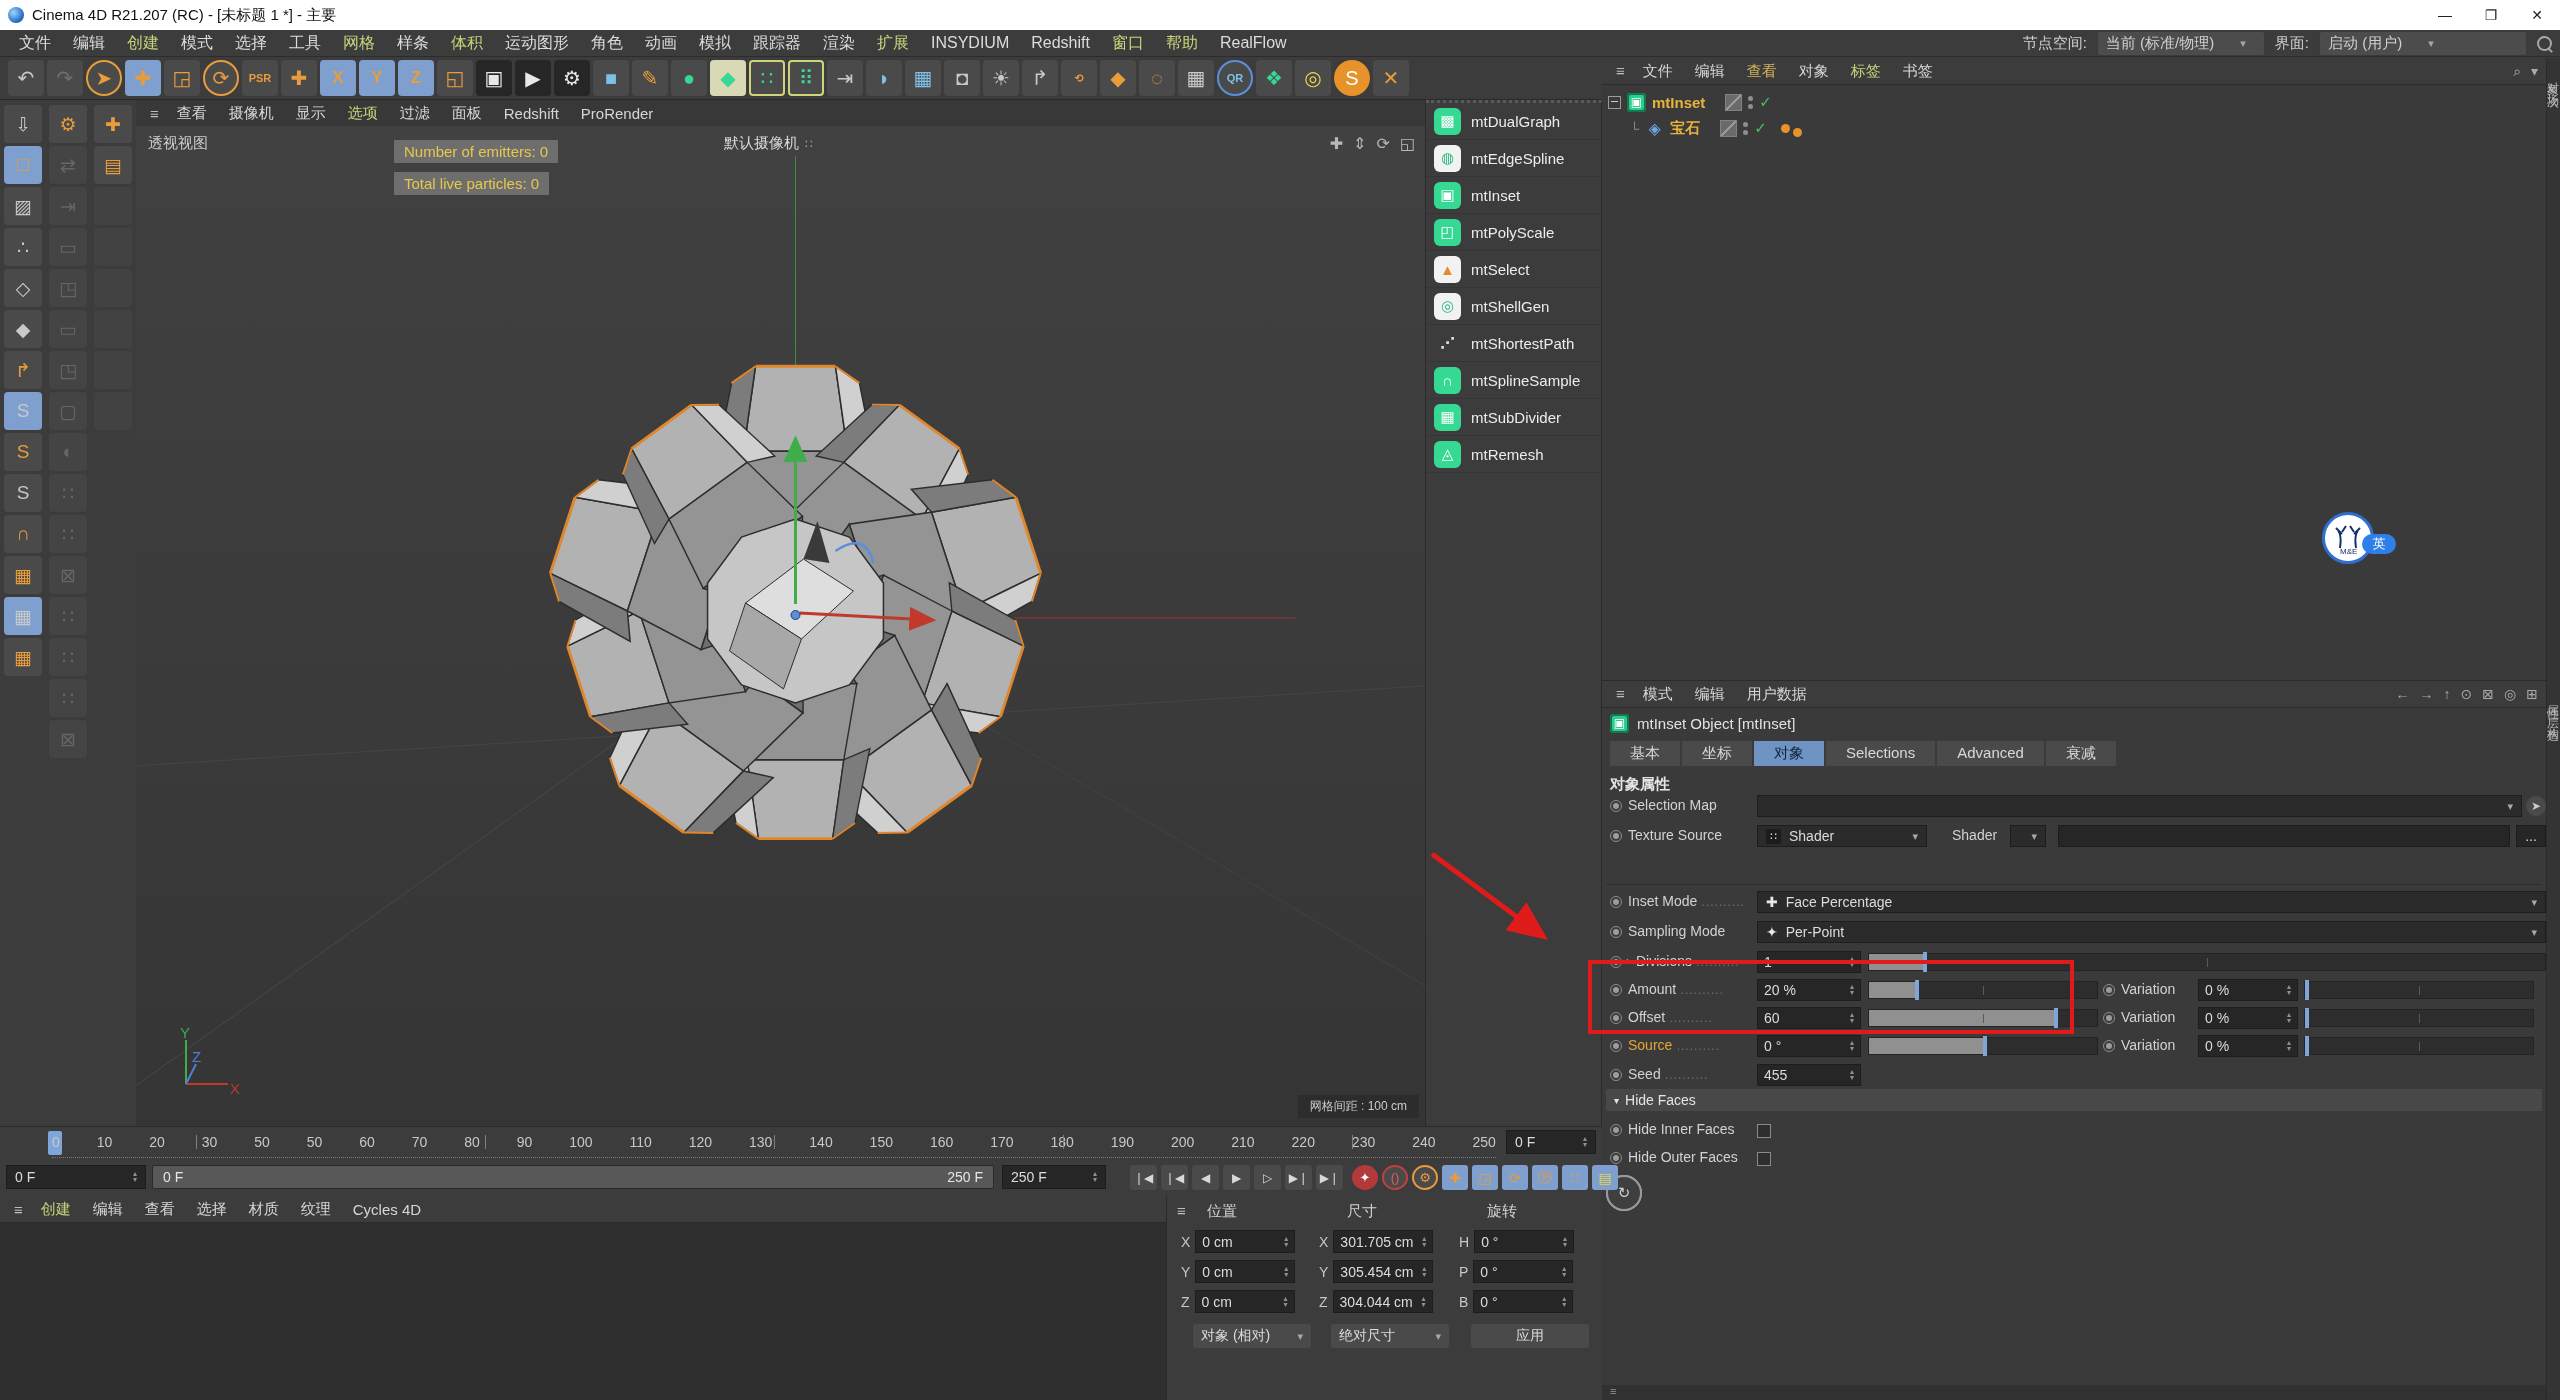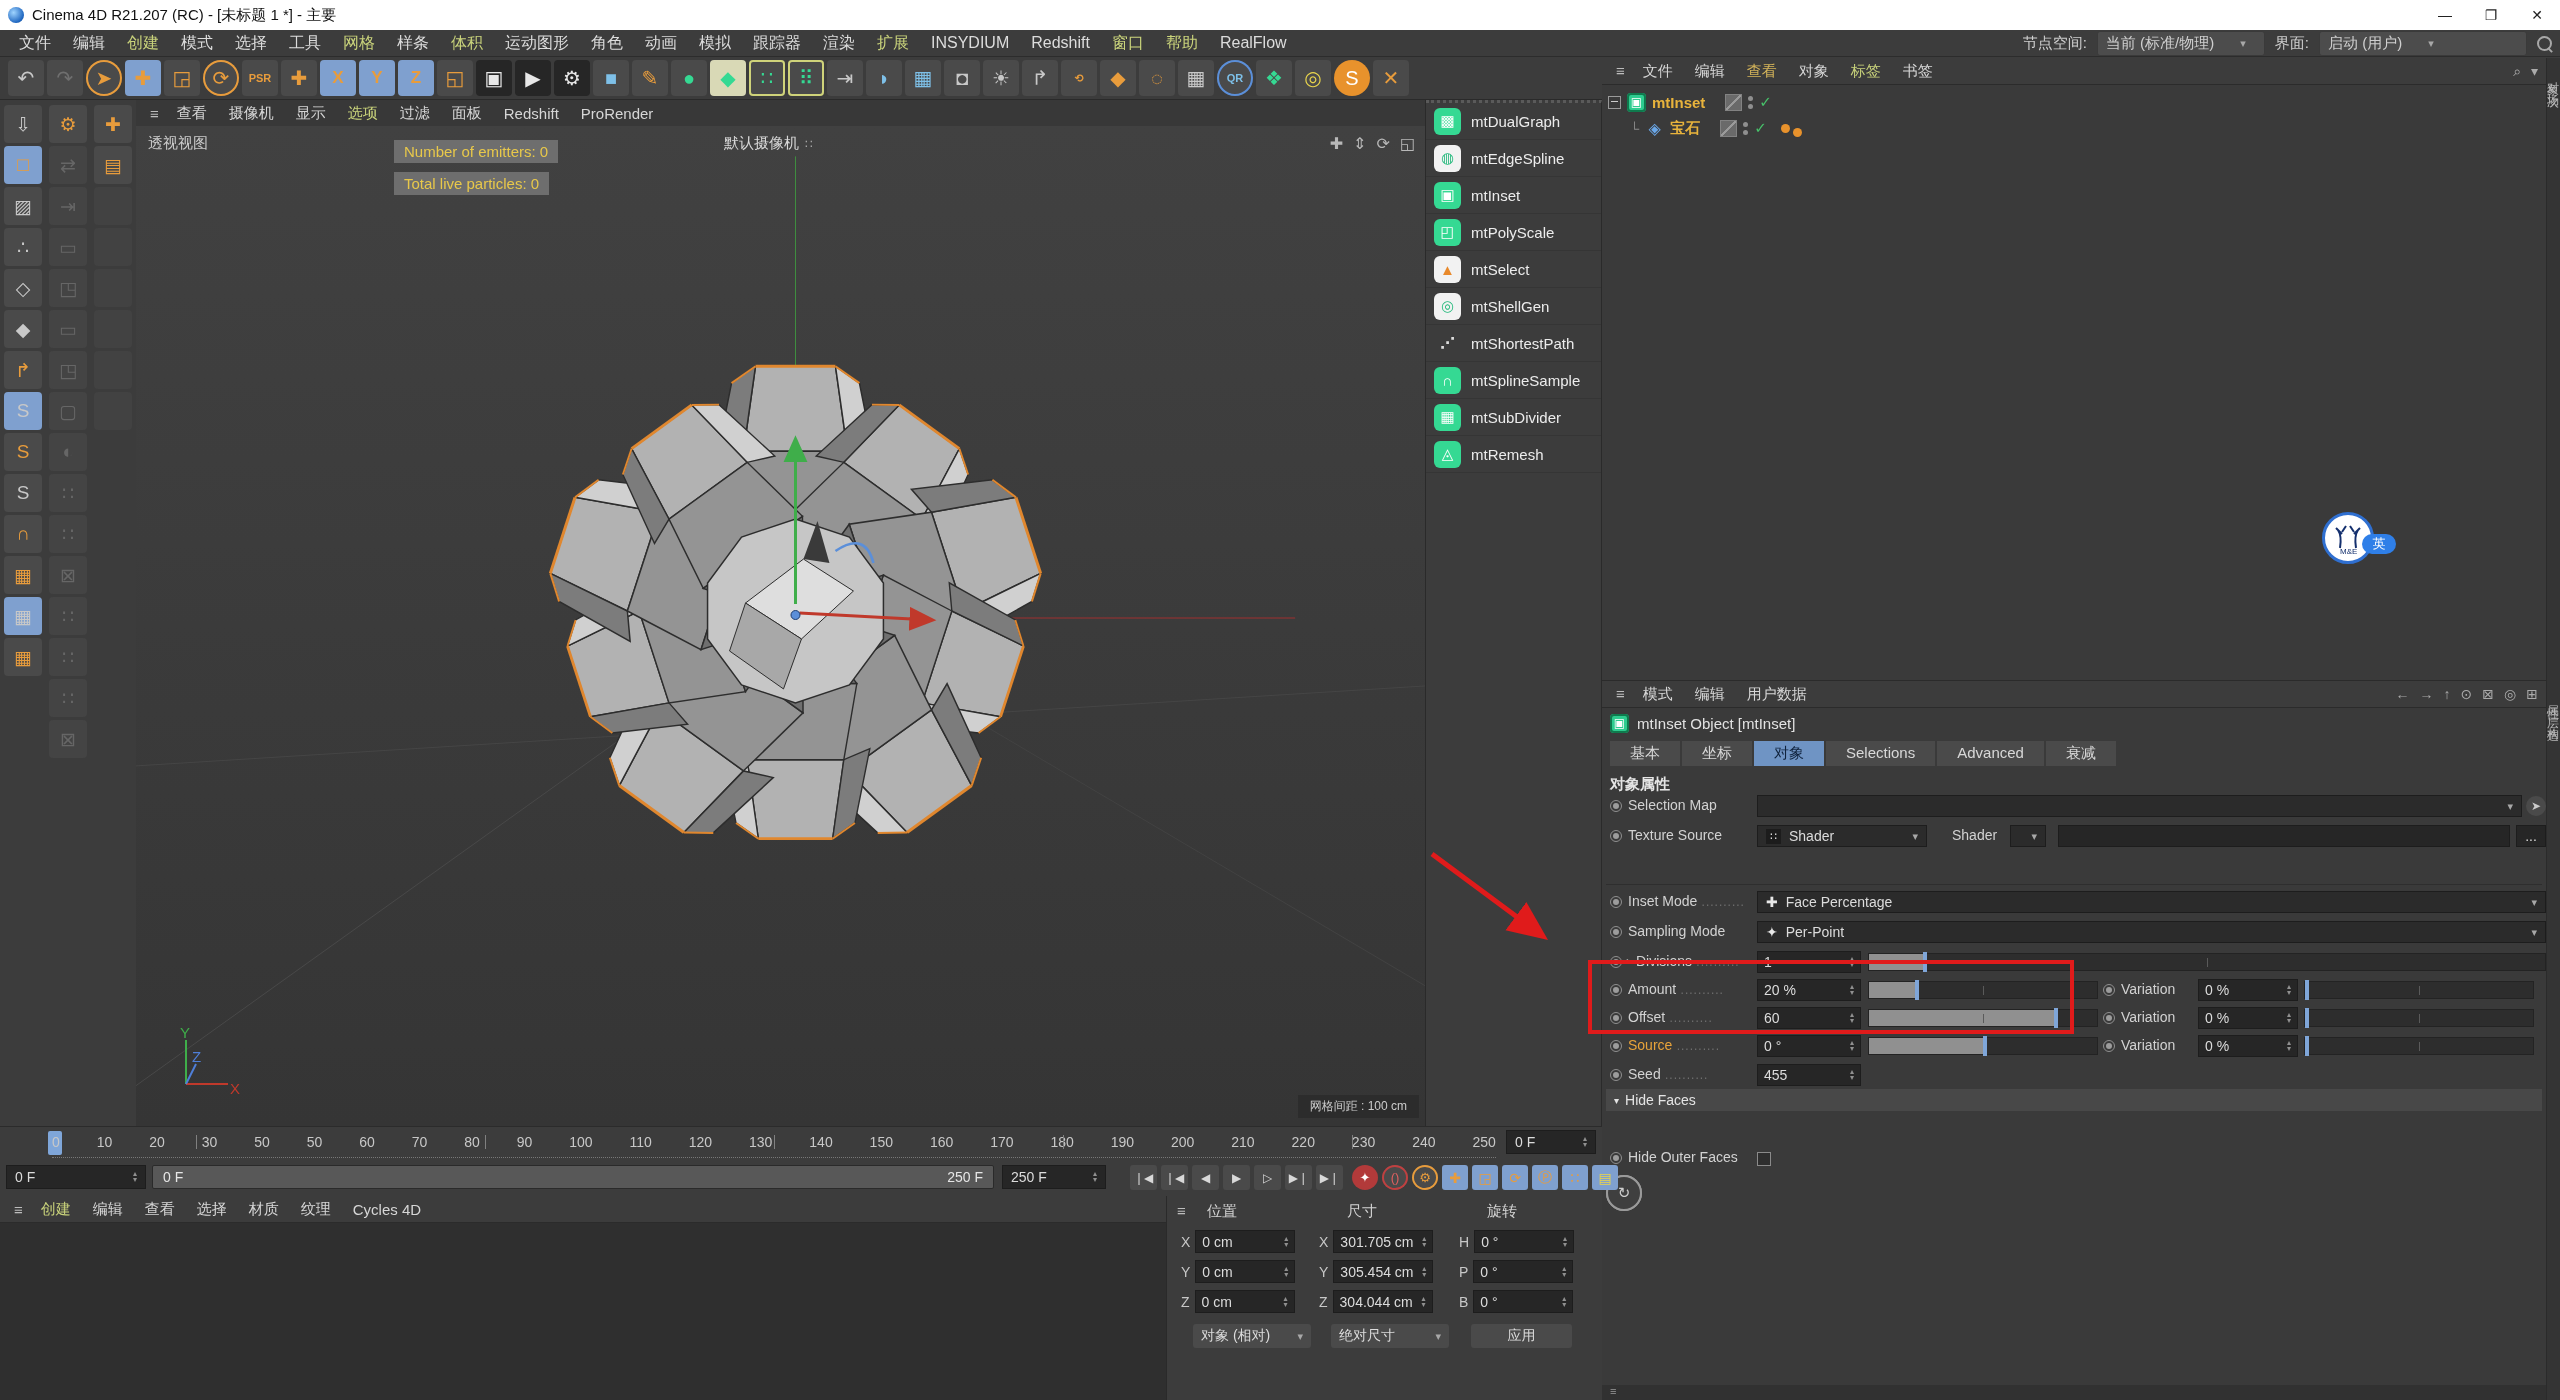--- a/index.html
+++ b/index.html
@@ -140,21 +140,21 @@
   .rec.orangering{background:#4a4a4a;color:#e89c3c;box-shadow:inset 0 0 0 2px #e89c3c;border-radius:50%}
   .tgl{width:26px;height:25px;background:#7fa0cf;border-radius:3px;color:#e89c3c;font-size:14px;display:flex;align-items:center;justify-content:center;flex:none}
   .tgl.film{background:#7fa0cf;color:#e8d44d}
   
   #matpanel{position:absolute;left:0;top:1196px;width:1166px;height:204px;background:#2f2f2f}
   #coordpanel{position:absolute;left:1166px;top:1196px;width:436px;height:204px;background:#3c3c3c;border-left:1px solid #2a2a2a;box-sizing:border-box}
   .chead{position:absolute;top:6px;color:#d2d2d2;font-size:15px}
   .crow{position:absolute;display:flex;align-items:center;gap:5px;font-size:14px;color:#c8c8c8}
   .cfld{width:100px;height:23px;background:#262626;border:1px solid #1d1d1d;box-sizing:border-box;display:flex;align-items:center;padding:0 6px;color:#dcdcdc}
   .cdd{position:absolute;width:118px;height:24px;background:#4a4a4a;border-radius:3px;display:flex;align-items:center;padding:0 8px;box-sizing:border-box;color:#dcdcdc;font-size:14px}
-  .cbtn{position:absolute;width:101px;height:24px;background:#4a4a4a;border-radius:3px;display:flex;align-items:center;justify-content:center;color:#dcdcdc;font-size:14px}
+  .cbtn{position:absolute;width:118px;height:24px;background:#4a4a4a;border-radius:3px;display:flex;align-items:center;justify-content:center;color:#dcdcdc;font-size:14px}
   
   #anno{position:absolute;left:0;top:0;width:2560px;height:1400px;pointer-events:none;z-index:99}
 </style>
 </head>
 <body>
 
 <div id="titlebar">
   <span class="c4dlogo"></span>
   <span>Cinema 4D R21.207 (RC) - [未标题 1 *] - 主要</span>
   <span class="winbtns">
@@ -628,20 +628,25 @@
       <span class="fld" style="left:147px;width:104px">
         <span>455</span>
           <span class="spin"></span>
         </span>
     </div>
 
     <div class="sechdr" style="top:408px">
       <span style="font-size:10px;margin-right:6px">▾</span>
       <span>Hide Faces</span>
     </div>
+    <div class="arow" style="top:437px">
+      <span class="kc"></span>
+      <span class="alabel nodots">Hide Inner Faces</span>
+      <span class="cb" style="left:147px"></span>
+    </div>
     <div class="arow" style="top:465px">
       <span class="kc"></span>
       <span class="alabel nodots">Hide Outer Faces</span>
       <span class="cb" style="left:147px"></span>
     </div>
     <div style="position:absolute;left:4px;top:494px;display:flex;gap:8px">
         <span class="roundbtn">P</span>
         <span class="roundbtn">↻</span>
       </div>
     <div class="rbottom">≡</div>

